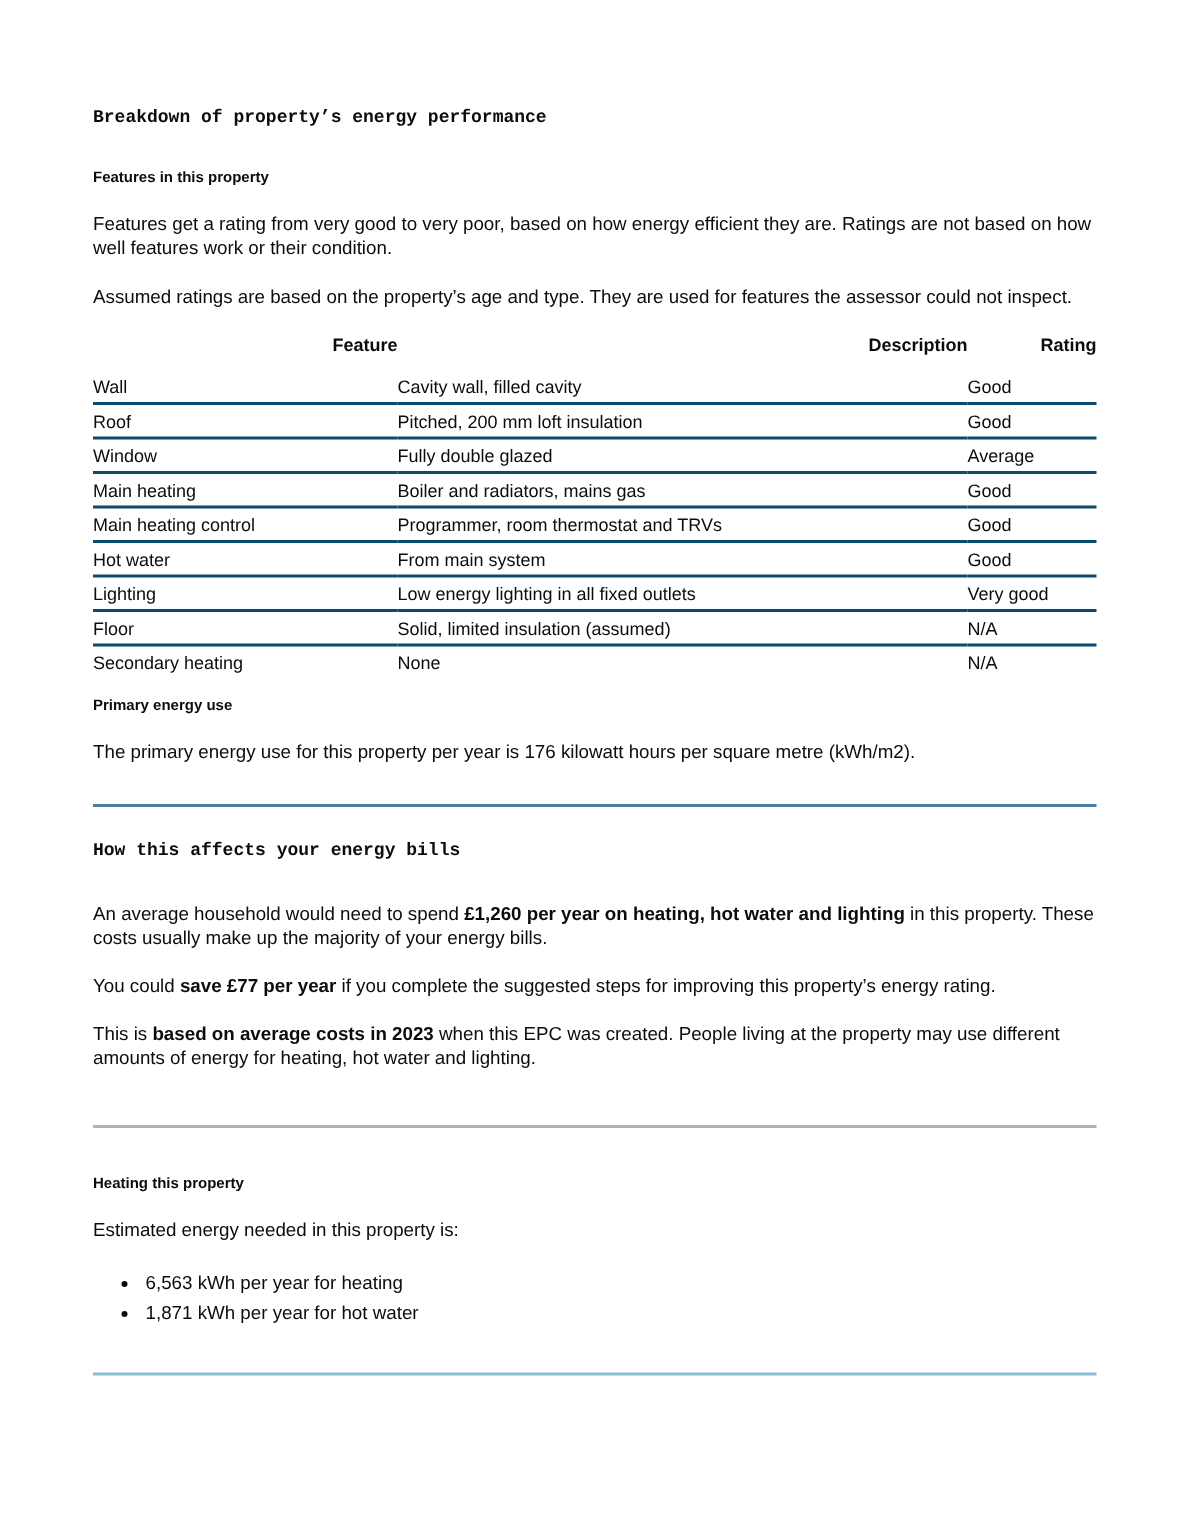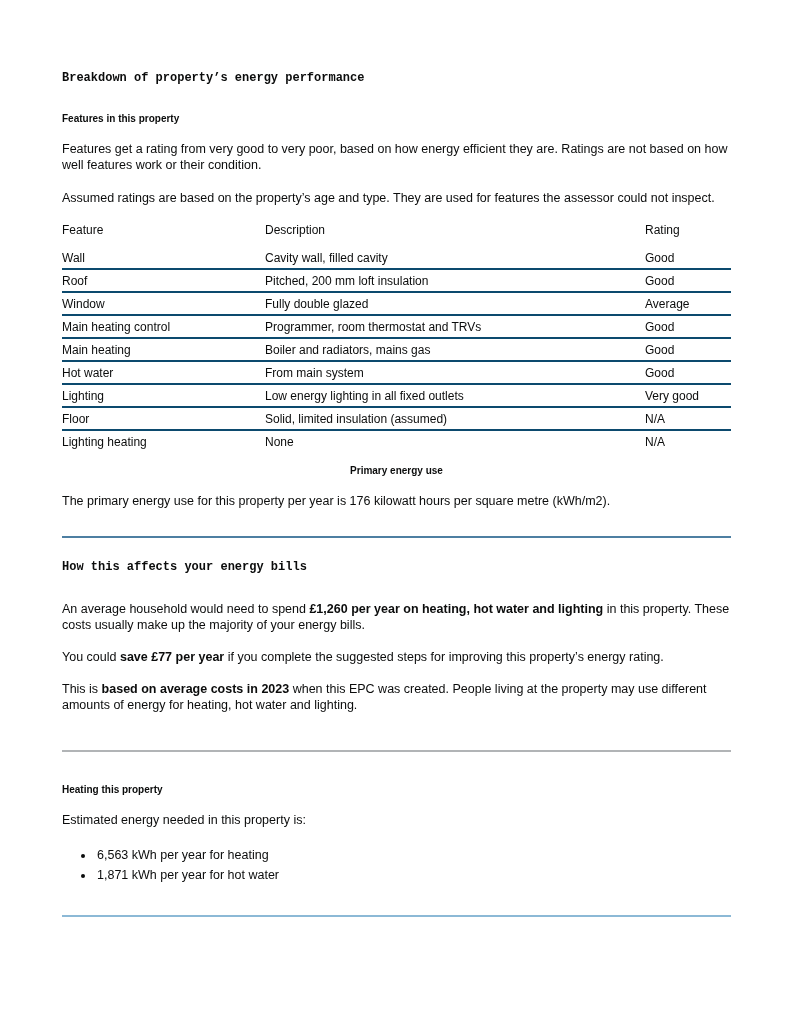--- a/index.html
+++ b/index.html
@@ -29,22 +29,22 @@
   }
   p { margin: 0 0 17px 0; }
   .features-table {
     width: 100%;
     border-collapse: collapse;
     font-size: 12px;
     line-height: 14px;
     margin: 9px 0 10px 0;
   }
   .features-table th {
-    text-align: left;
-    font-weight: normal;
+    text-align: right;
+    font-weight: bold;
     padding: 0 0 10px 0;
     vertical-align: bottom;
     margin-top: 12px;
   }
   .features-table td {
     padding: 4px 0 3px 0;
     border-bottom: 2px solid #0c4a6e;
     vertical-align: top;
   }
   .features-table tr:last-child td { border-bottom: none; }
@@ -52,21 +52,21 @@
   .col-description { width: 380px; }
   .col-rating { width: 86px; }
   hr {
     border: none;
     height: 2px;
     margin: 0;
   }
   .rule-blue { background: #4d7fa2; margin: 27px 0 19px 0; }
   .rule-gray { background: #b1b4b6; margin: 37px 0 29px 0; }
   .rule-lightblue { background: #8cb9d6; margin: 30px 0 0 0; }
-  .section-primary-heading { margin-top: 4px; text-align: center; }
+  .section-primary-heading { margin-top: 4px; }
   .bills-heading { margin-bottom: 23px; }
   .bills-para { margin-bottom: 16px; }
   ul.energy-list {
     margin: 0 0 0 33px;
     padding: 0;
   }
   ul.energy-list li {
     list-style-type: disc;
     line-height: 20px;
     padding-left: 2px;
@@ -101,46 +101,46 @@
       <td>Roof</td>
       <td>Pitched, 200 mm loft insulation</td>
       <td>Good</td>
     </tr>
     <tr>
       <td>Window</td>
       <td>Fully double glazed</td>
       <td>Average</td>
     </tr>
     <tr>
-      <td>Main heating control</td>
-      <td>Programmer, room thermostat and TRVs</td>
+      <td>Main heating</td>
+      <td>Boiler and radiators, mains gas</td>
       <td>Good</td>
     </tr>
     <tr>
-      <td>Main heating</td>
-      <td>Boiler and radiators, mains gas</td>
+      <td>Main heating control</td>
+      <td>Programmer, room thermostat and TRVs</td>
       <td>Good</td>
     </tr>
     <tr>
       <td>Hot water</td>
       <td>From main system</td>
       <td>Good</td>
     </tr>
     <tr>
       <td>Lighting</td>
       <td>Low energy lighting in all fixed outlets</td>
       <td>Very good</td>
     </tr>
     <tr>
       <td>Floor</td>
       <td>Solid, limited insulation (assumed)</td>
       <td>N/A</td>
     </tr>
     <tr>
-      <td>Lighting heating</td>
+      <td>Secondary heating</td>
       <td>None</td>
       <td>N/A</td>
     </tr>
   </tbody>
 </table>
 
 <h2 class="section-primary-heading">Primary energy use</h2>
 <p>The primary energy use for this property per year is 176 kilowatt hours per square metre (kWh/m2).</p>
 
 <hr class="rule-blue">

